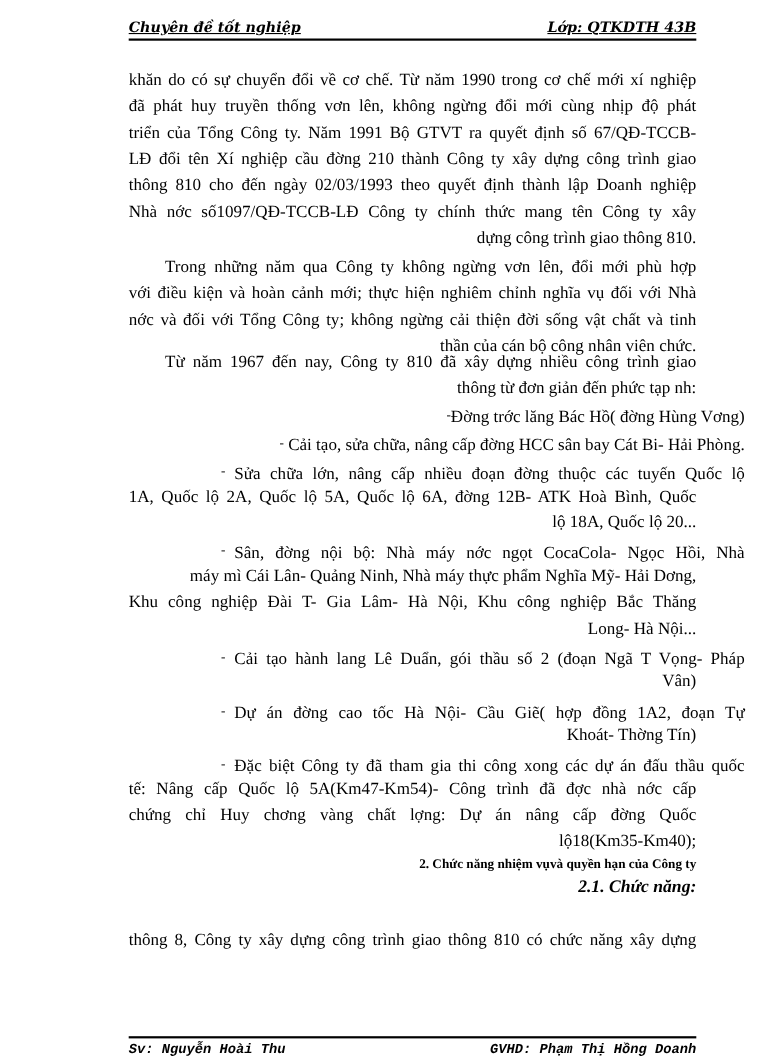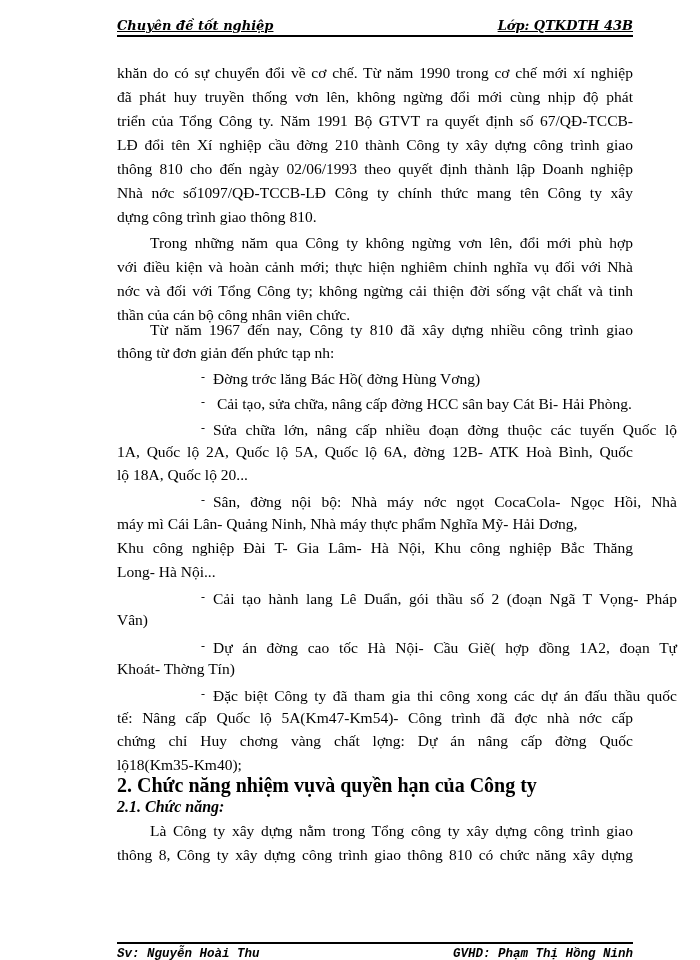--- a/index.html
+++ b/index.html
@@ -10,43 +10,43 @@
          border-bottom: 2px solid #000; font-style: italic; font-weight: bold;
          font-family: "DejaVu Serif", serif; font-size: 13px; }
   .hdr .l { position: absolute; left: 0; bottom: 2px; text-decoration: underline; }
   .hdr .r { position: absolute; right: 0; bottom: 2px; text-decoration: underline; }
   .ftr { position: absolute; left: 117px; width: 516px; top: 903px; height: 22px;
          border-top: 2px solid #000; font-style: italic; font-weight: bold;
          font-family: Liberation Mono, monospace; font-size: 12.5px; margin-top: 39px; }
   .ftr .l { position: absolute; left: 0; top: 3px; }
   .ftr .r { position: absolute; right: 0; top: 3px; }
   .ln { position: absolute; left: 117px; width: 516px; font-size: 15.5px; line-height: 20px;
-        white-space: nowrap; }
+        white-space: nowrap; text-align: right; }
   .ln.j { text-align: justify; text-align-last: justify; }
   .ln.ind { left: 150px; width: 483px; }
   .ln.bind { left: 157px; width: 476px; margin-left: 44px; }
   .bullet { display: inline-block; width: 12px; font-size: 12px; vertical-align: 3px; }
-  .h2 { font-weight: bold; font-size: 20px; }
+  .h2 { font-weight: bold; font-size: 12px; }
   .h3 { font-weight: bold; font-style: italic; font-size: 16px; }
 </style>
 </head>
 <body>
 
 <div class="page">
 
   <div class="hdr">
     <span class="l">Chuyên đề tốt nghiệp</span>
     <span class="r">Lớp: QTKDTH 43B</span>
   </div>
 
   <div class="ln j" style="top:63px">khăn do có sự chuyển đổi về cơ chế. Từ năm 1990 trong cơ chế mới xí nghiệp</div>
   <div class="ln j" style="top:87px">đã phát huy truyền thống vơn   lên, không ngừng đổi mới cùng nhịp độ phát</div>
   <div class="ln j" style="top:111px">triển của Tổng Công ty. Năm 1991 Bộ GTVT ra quyết định số 67/QĐ-TCCB-</div>
   <div class="ln j" style="top:135px">LĐ đổi tên Xí nghiệp cầu đờng   210 thành Công ty xây dựng công trình giao</div>
-  <div class="ln j" style="top:159px">thông 810 cho đến ngày 02/06/1993 theo quyết định thành lập Doanh nghiệp</div>
+  <div class="ln j" style="top:159px">thông 810 cho đến ngày 02/03/1993 theo quyết định thành lập Doanh nghiệp</div>
   <div class="ln j" style="top:183px">Nhà nớc   số1097/QĐ-TCCB-LĐ Công ty chính thức mang tên Công ty xây</div>
   <div class="ln" style="top:207px">dựng công trình giao thông 810.</div>
 
   <div class="ln j ind" style="top:233px">Trong những năm qua Công ty không ngừng vơn   lên, đổi mới phù hợp</div>
   <div class="ln j" style="top:257px">với điều kiện và hoàn cảnh mới; thực hiện nghiêm chỉnh nghĩa vụ đối với Nhà</div>
   <div class="ln j" style="top:281px">nớc   và đối với Tổng Công ty; không ngừng cải thiện đời sống vật chất và tinh</div>
   <div class="ln" style="top:305px">thần của cán bộ công nhân viên chức.</div>
 
   <div class="ln j ind" style="top:320px">Từ năm 1967 đến nay, Công ty 810 đã xây dựng nhiều công trình giao</div>
   <div class="ln" style="top:343px">thông từ đơn giản đến phức tạp nh:</div>
@@ -85,20 +85,19 @@
   <div class="ln bind j" style="top:684px">
     <span class="bullet">-</span><span>Đặc biệt Công ty đã tham gia thi công xong các dự  án đấu thầu quốc</span>
   </div>
   <div class="ln j" style="top:708px">tế: Nâng cấp Quốc lộ 5A(Km47-Km54)- Công trình đã đợc   nhà nớc   cấp</div>
   <div class="ln j" style="top:731px">chứng chỉ Huy chơng   vàng chất lợng:  Dự án nâng cấp đờng   Quốc</div>
   <div class="ln" style="top:755px">lộ18(Km35-Km40);</div>
 
   <div class="ln h2" style="top:775px">2. Chức năng nhiệm vụvà quyền hạn của Công ty</div>
   <div class="ln h3" style="top:797px">2.1. Chức năng:</div>
 
-  <div class="ln j ind" style="top:821px">Là Công ty xây dựng nằm trong Tổng công ty xây dựng công trình giao</div>
   <div class="ln j" style="top:845px">thông 8, Công ty xây dựng công trình giao thông 810 có chức năng xây dựng</div>
 
   <div class="ftr">
     <span class="l">Sv: Nguyễn Hoài Thu</span>
-    <span class="r">GVHD: Phạm Thị Hồng Ninh</span>
+    <span class="r">GVHD: Phạm Thị Hồng Doanh</span>
   </div>
 </div>
 
 </body></html>

